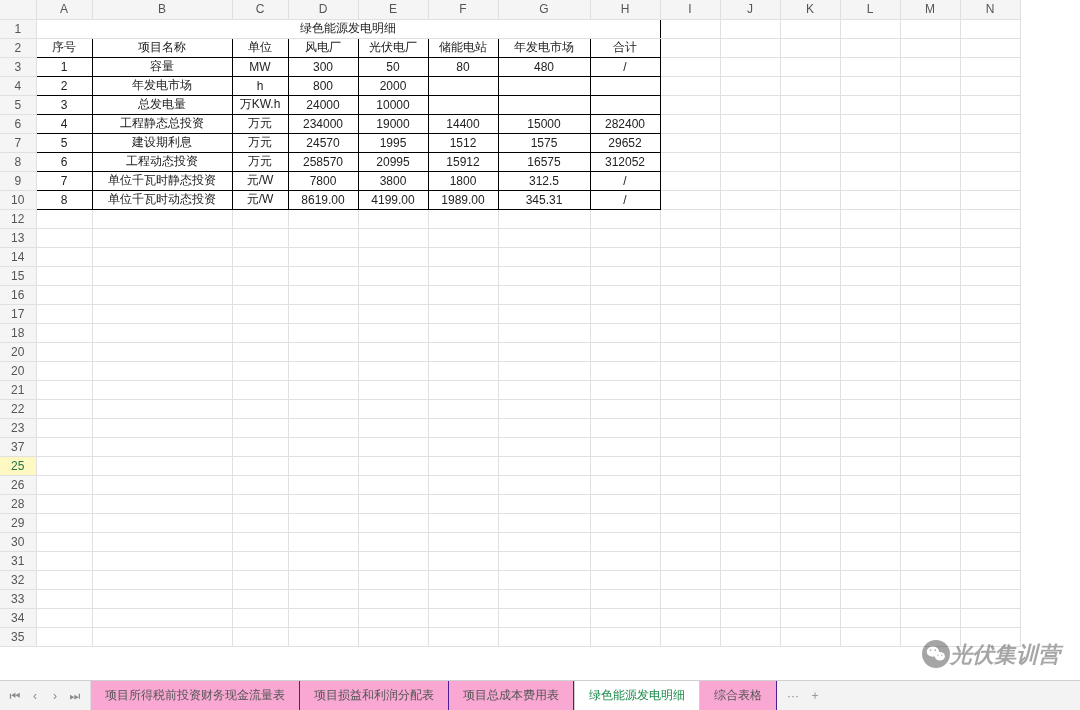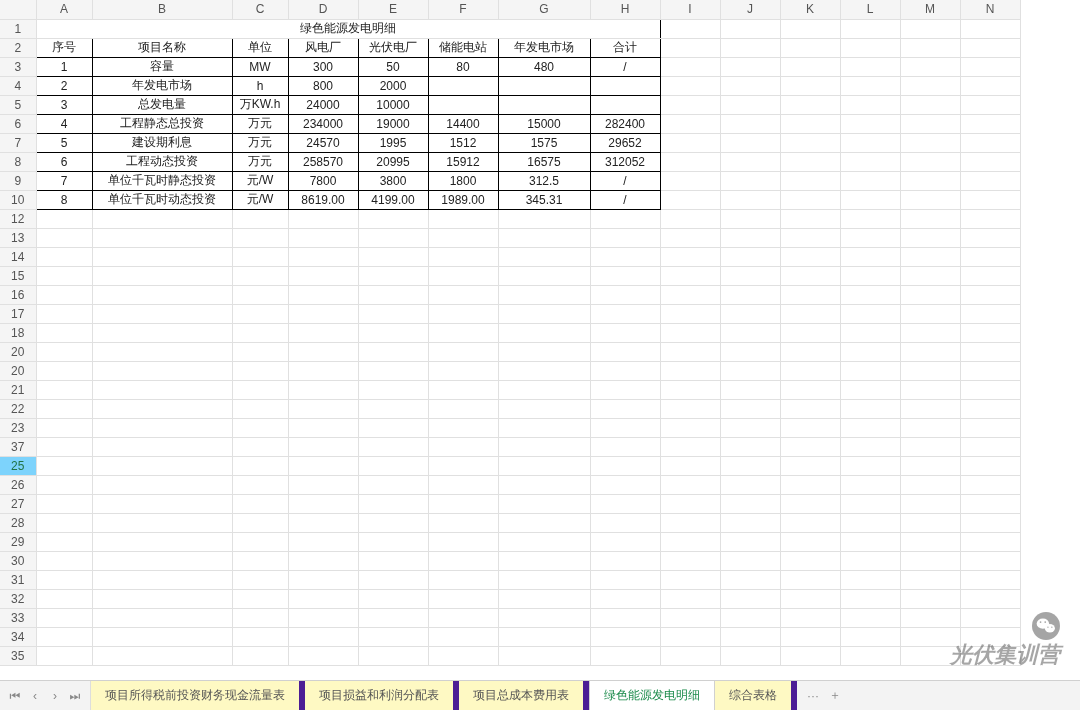--- a/index.html
+++ b/index.html
@@ -57,21 +57,21 @@
   th.row-head {
     background: #f5f5f5;
     color: #555;
     font-weight: normal;
     text-align: center;
     width: 36px;
     border-right: 1px solid #ccc;
     border-bottom: 1px solid #ddd;
   }
   th.row-head.sel {
-    background: #7dd3fc;
+    background: #fef9c3;
     color: #217346;
   }
   td.cell { background: #fff; color: #222; text-align: center; }
   td.cell.num { text-align: center; }
   td.empty { background: #fff; }
   
   .btop { border-top: 1px solid #000 !important; }
   .bbot { border-bottom: 1px solid #000 !important; }
   .bl { border-left: 1px solid #000 !important; }
   .br { border-right: 1px solid #000 !important; }
@@ -104,50 +104,49 @@
   }
   .tabs {
     display: flex;
     align-items: flex-end;
     overflow: hidden;
   }
   .tab {
     padding: 6px 14px;
     color: #555;
     cursor: pointer;
-    border-right: 6px solid #4c1d95;
+    border-right: 1px solid #4c1d95;
     white-space: nowrap;
-    background: #fef9c3;
+    background: #f9a8d4;
   }
   .tab.active {
     background: #fff;
     color: #1a8a4a;
     border-top: 2px solid #1a8a4a;
     border-right: 1px solid #d0d0d0;
     border-left: 1px solid #d0d0d0;
     margin-top: -1px;
   }
   .tab-extra {
     display: flex; align-items: center; gap: 10px;
     padding: 0 10px;
     color: #888;
   }
   .tab-extra span { cursor: pointer; }
   
   .watermark {
     position: absolute;
     right: 20px; bottom: 40px;
-    display: flex; align-items: flex-end; 
+    display: flex; align-items: flex-start; 
     color: rgba(0,0,0,0.35);
     font-size: 22px;
     font-weight: 700;
     pointer-events: none;
     font-style: italic;
     text-shadow: 0 1px 2px rgba(255,255,255,0.3);
-    flex-direction: column;
   }
   .wechat-icon {
     width: 28px; height: 28px;
     opacity: 0.35;
     flex-shrink: 0;
   }
 </style>
 </head>
 <body>
 
@@ -603,37 +602,20 @@
           <td class="empty"></td>
           <td class="empty"></td>
           <td class="empty"></td>
           <td class="empty"></td>
           <td class="empty"></td>
           <td class="empty"></td>
           <td class="empty"></td>
           <td class="empty"></td>
         </tr>
         <tr>
-          <th class="row-head">27</th>
-          <td class="empty"></td>
-          <td class="empty"></td>
-          <td class="empty"></td>
-          <td class="empty"></td>
-          <td class="empty"></td>
-          <td class="empty"></td>
-          <td class="empty"></td>
-          <td class="empty"></td>
-          <td class="empty"></td>
-          <td class="empty"></td>
-          <td class="empty"></td>
-          <td class="empty"></td>
-          <td class="empty"></td>
-          <td class="empty"></td>
-        </tr>
-        <tr>
           <th class="row-head">28</th>
           <td class="empty"></td>
           <td class="empty"></td>
           <td class="empty"></td>
           <td class="empty"></td>
           <td class="empty"></td>
           <td class="empty"></td>
           <td class="empty"></td>
           <td class="empty"></td>
           <td class="empty"></td>

